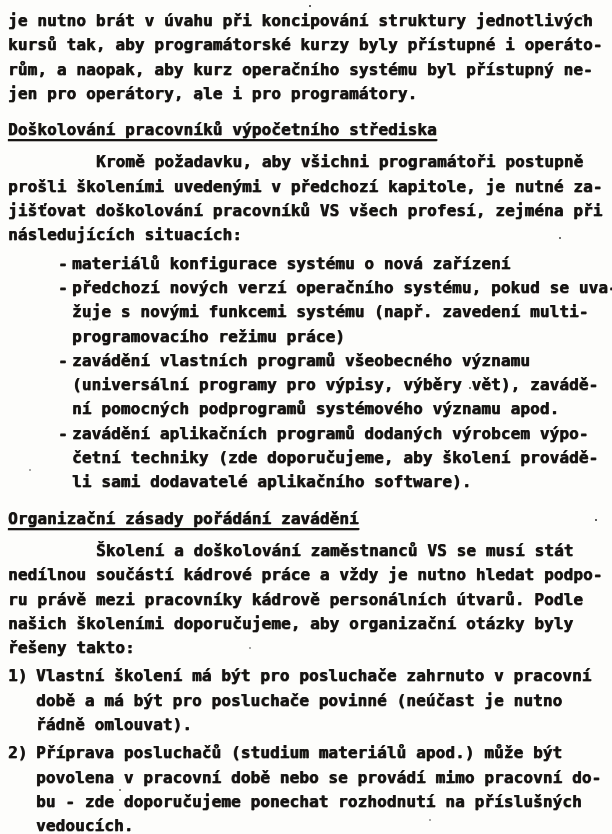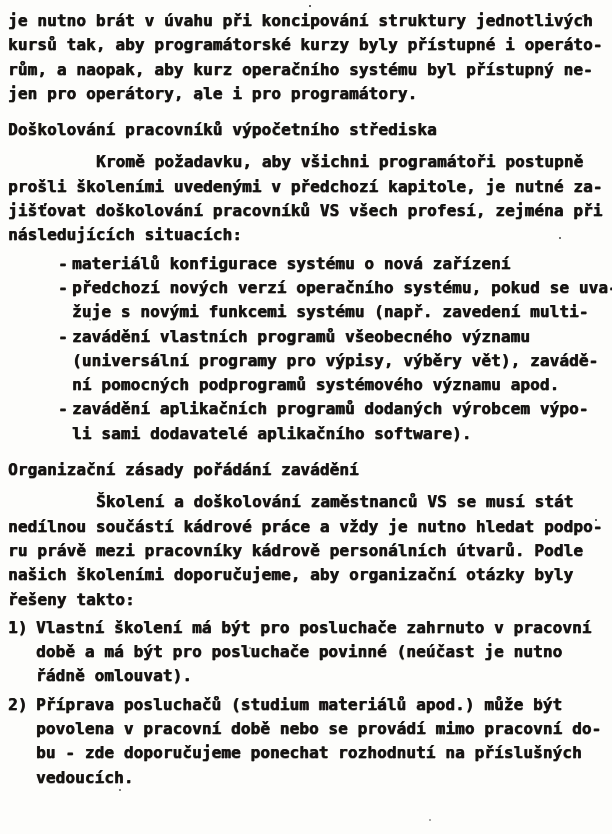--- a/index.html
+++ b/index.html
@@ -37,20 +37,21 @@
       radial-gradient(1.4px 1.4px at 540px 700px,#4a4a4a 40%, transparent 70%),
       radial-gradient(1.5px 1.5px at 120px 790px,#555 40%, transparent 70%),
       radial-gradient(1.3px 1.3px at 430px 820px,#555 40%, transparent 70%);
   }
   .line { white-space: pre; }
   .para { margin: 0; }
   .para .first-indent { padding-left: 88px; }
   .heading {
     margin-top: 12px;
     margin-bottom: 8px;
+    text-decoration: underline;
     text-decoration-thickness: 2px;
     text-underline-offset: 4px;
     white-space: pre;
   }
   .bullet-list { margin-top: 4px; }
   .list-item {
     position: relative;
     padding-left: 64px;
   }
   .list-item .marker {
@@ -89,30 +90,32 @@
 
   <div class="bullet-list">
     <div class="list-item">
       <span class="marker">-</span>
       <div class="line">materiálů konfigurace systému o nová zařízení</div>
     </div>
     <div class="list-item">
       <span class="marker">-</span>
       <div class="line">předchozí nových verzí operačního systému, pokud se uva-</div>
       <div class="line">žuje s novými funkcemi systému (např. zavedení multi-</div>
+      <div class="line">programovacího režimu práce)</div>
     </div>
     <div class="list-item">
       <span class="marker">-</span>
       <div class="line">zavádění vlastních programů všeobecného významu</div>
       <div class="line">(universální programy pro výpisy, výběry vět), zavádě-</div>
       <div class="line">ní pomocných podprogramů systémového významu apod.</div>
     </div>
     <div class="list-item">
       <span class="marker">-</span>
       <div class="line">zavádění aplikačních programů dodaných výrobcem výpo-</div>
+      <div class="line">četní techniky (zde doporučujeme, aby školení provádě-</div>
       <div class="line">li sami dodavatelé aplikačního software).</div>
     </div>
   </div>
 
   <div class="heading">Organizační zásady pořádání zavádění</div>
 
   <div class="para">
     <div class="line first-indent">Školení a doškolování zaměstnanců VS se musí stát</div>
     <div class="line">nedílnou součástí kádrové práce a vždy je nutno hledat podpo-</div>
     <div class="line">ru právě mezi pracovníky kádrově personálních útvarů. Podle</div>

